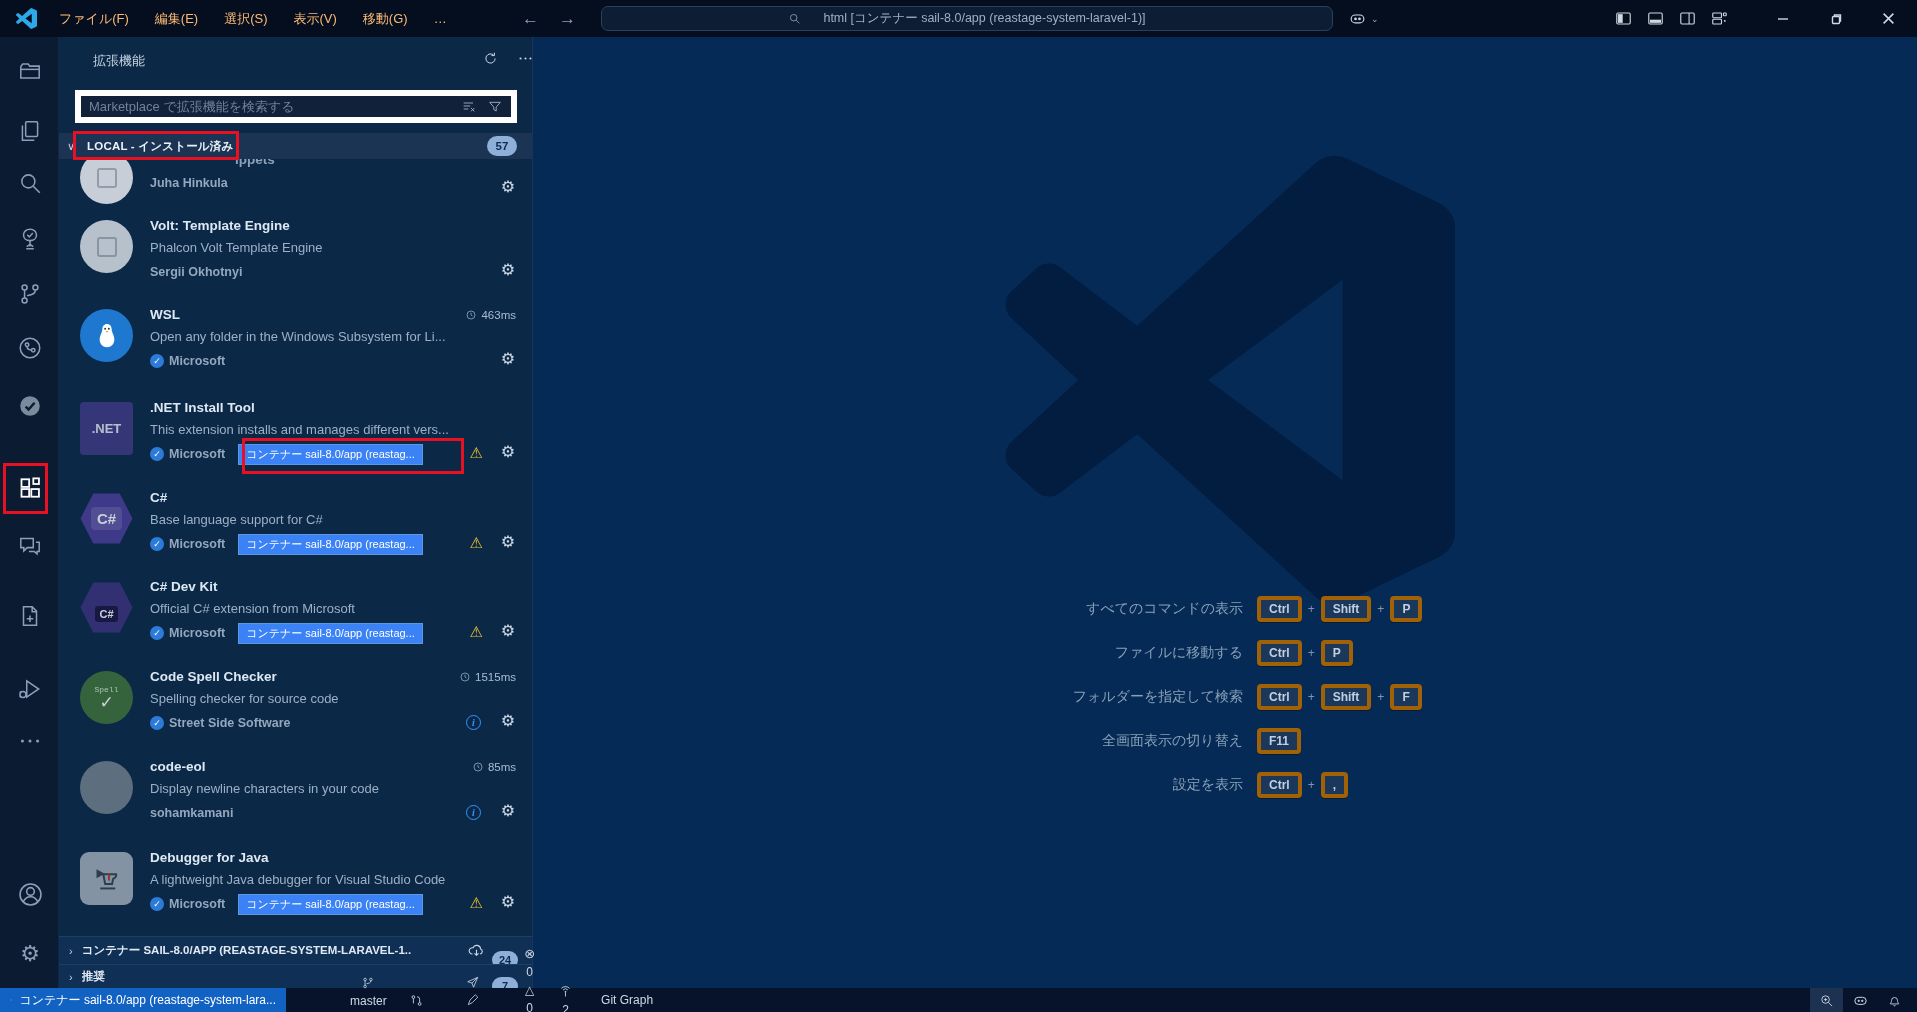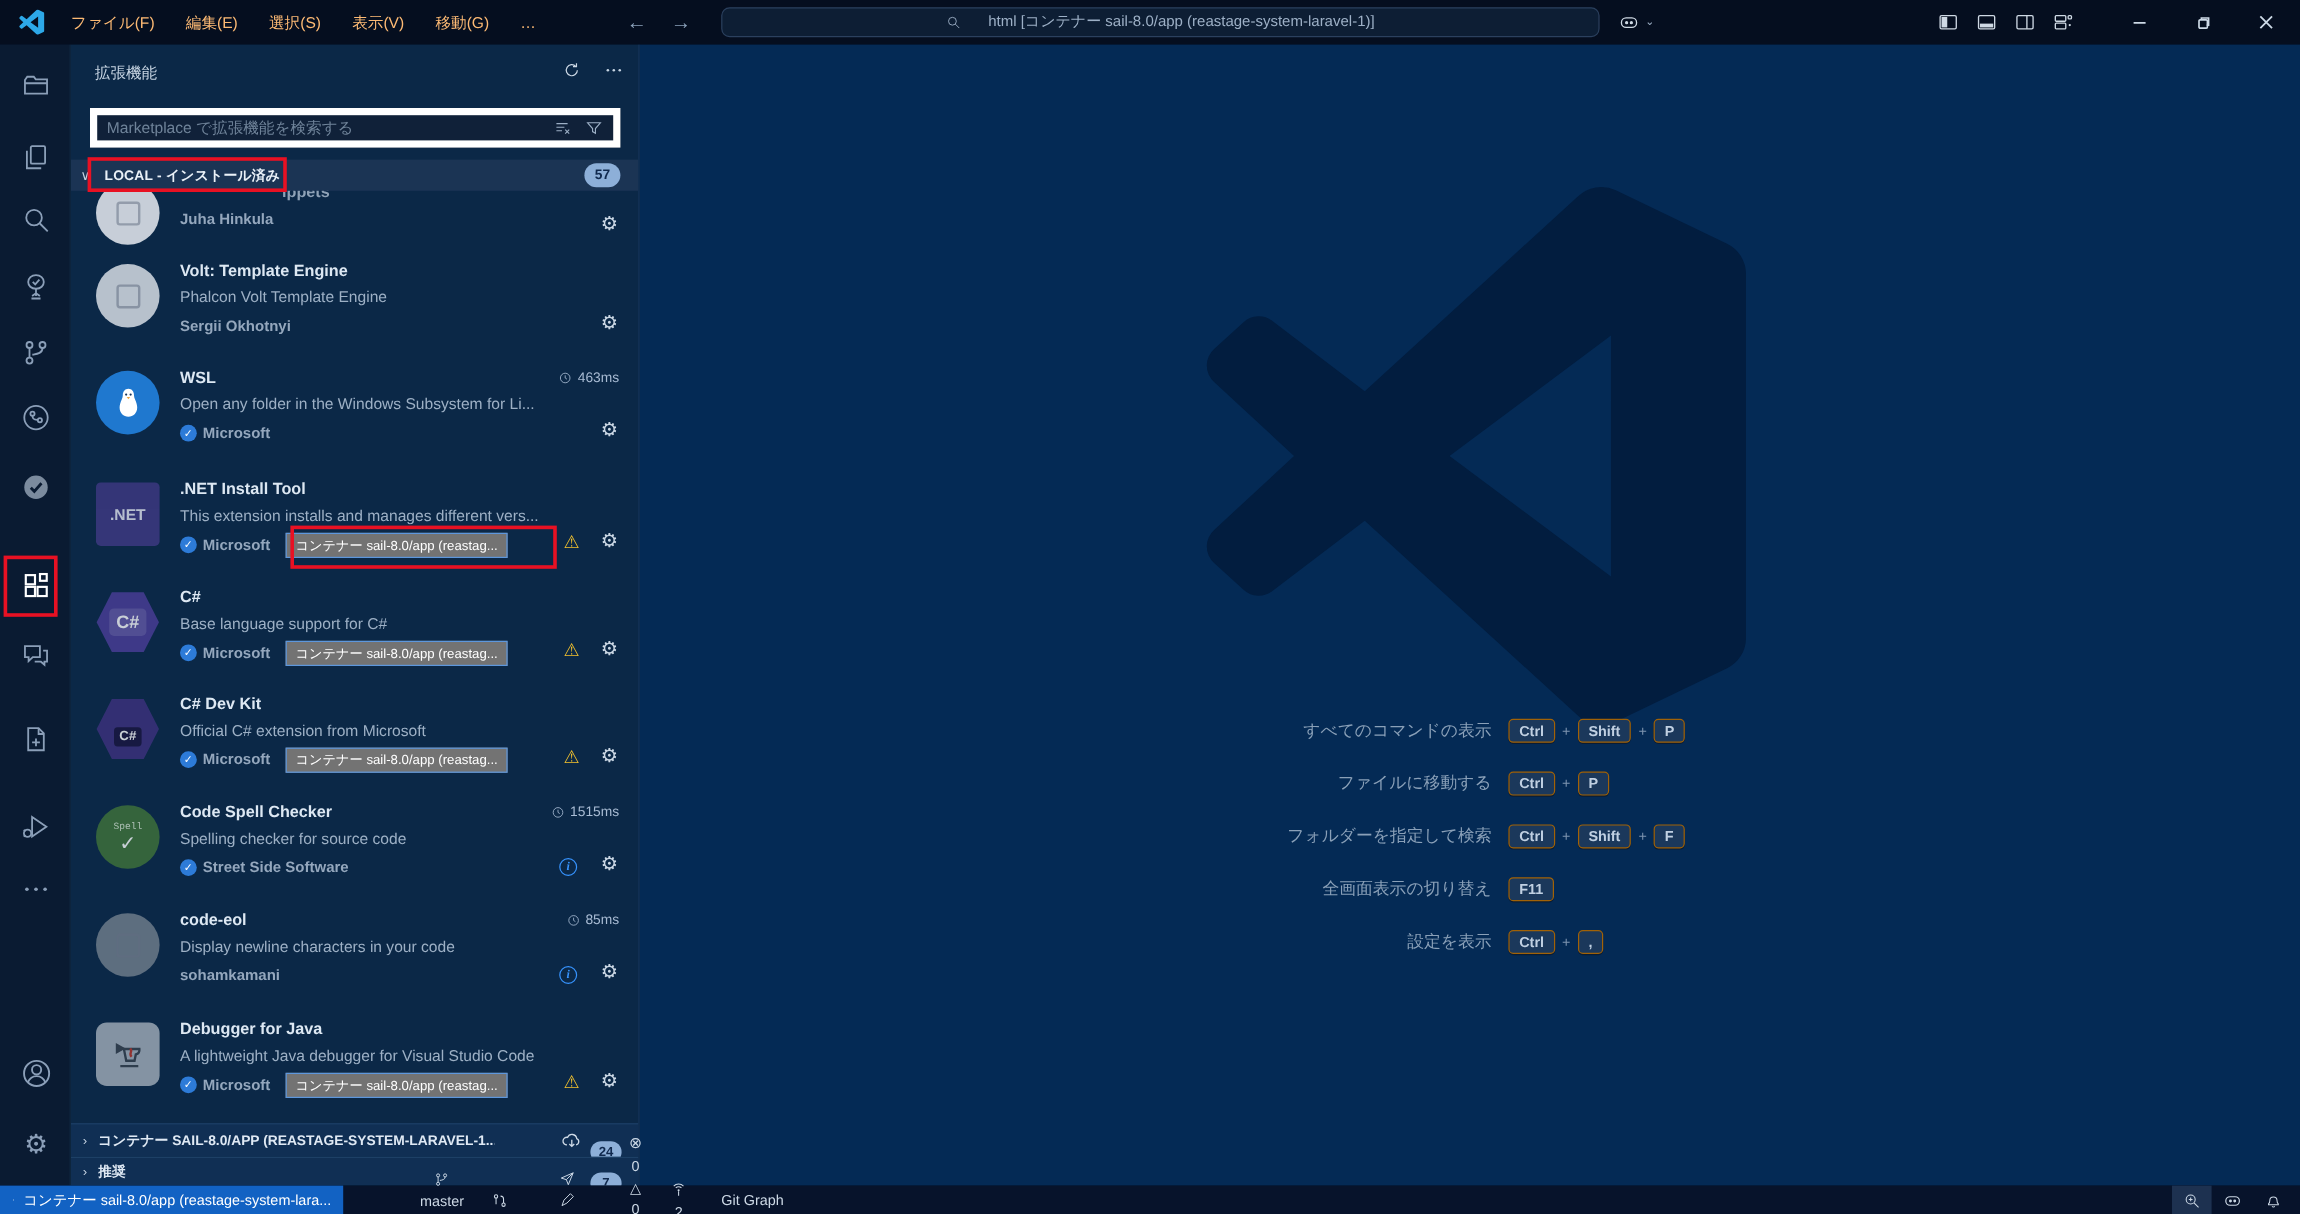--- a/index.html
+++ b/index.html
@@ -27,21 +27,21 @@
   .activitybar { position:absolute; left:0; top:37px; width:59px; height:951px; background:#0a1b32;
     border-right:1px solid #102841; z-index:30; }
   .ab-icon { position:absolute; left:15px; width:30px; height:30px; display:flex; align-items:center; justify-content:center; }
   .ab-icon svg { stroke:#8b9fb8; fill:none; stroke-width:1.4; }
   .ab-icon.active svg { stroke:#ffffff; stroke-width:1.6; }
   .ab-gear { font-size:22px; color:#8b9fb8; line-height:1; }
 
   
   .sidebar { position:absolute; left:59px; top:37px; width:474px; height:951px; background:#0b2847;
     border-right:1px solid #16365c; z-index:20; overflow:hidden; }
-  .sb-header { position:absolute; left:2px; top:0; width:100%; height:46px; }
+  .sb-header { position:absolute; left:16px; top:0; width:100%; height:46px; }
   .sb-title { position:absolute; left:18px; top:15px; font-size:13px; color:#c7d5e3; }
   .sb-head-icons { position:absolute; right:14px; top:13px; display:flex; gap:18px; color:#c7d5e3; }
   .sb-search { position:absolute; left:16px; top:53px; width:442px; height:33px; background:#102139;
     border:6px solid #ffffff; display:flex; align-items:center; padding:4px 8px; }
   .sb-search input { flex:1; background:transparent; border:none; outline:none; color:#c7d5e3; font-size:13px;
     font-family:inherit; }
   .sb-search input::placeholder { color:#6f8399; }
   .sb-search .s-icons { display:flex; gap:10px; }
 
   .local-row { position:absolute; left:0; top:96px; width:100%; height:26px; background:#1b3454; z-index:5;
@@ -58,21 +58,21 @@
     display:flex; flex-direction:column; align-items:center; justify-content:center; opacity:.78; }
   .av-sq { width:20px; height:20px; border:2px solid rgba(120,130,145,.55); border-radius:3px; }
   .ext-title { position:absolute; left:91px; top:6px; font-size:13.5px; font-weight:bold; color:#dde8f3; white-space:nowrap; }
   .ext-time { position:absolute; right:16px; top:8px; font-size:11.5px; color:#a9bcd4; display:flex; align-items:center; gap:4px; }
   .ext-desc { position:absolute; left:91px; top:28px; font-size:13px; color:#9db0c5; white-space:nowrap;
     max-width:370px; overflow:hidden; }
   .ext-meta { position:absolute; left:91px; top:49px; height:22px; display:flex; align-items:center; gap:5px; }
   .verified { width:14px; height:14px; border-radius:50%; background:#2d7bd8; color:#fff; font-size:9px;
     display:flex; align-items:center; justify-content:center; font-weight:bold; }
   .ext-author { font-size:12.5px; font-weight:bold; color:#94a7bd; white-space:nowrap; }
-  .ext-badge { margin-left:8px; height:21px; background:#737373; border:1px solid #5d97dd; color:#ffffff;
+  .ext-badge { margin-left:8px; height:21px; background:#3b82f6; border:1px solid #5d97dd; color:#ffffff;
     font-size:11px; display:flex; align-items:center; padding:0 7px; white-space:nowrap; }
   .row-warning { position:absolute; right:49px; top:51px; color:#f2c12e; font-size:15px; line-height:1; }
   .row-info { position:absolute; right:51px; top:52px; width:15px; height:15px; border:1.5px solid #3794ff;
     border-radius:50%; color:#3794ff; font-size:10px; font-weight:bold; display:flex; align-items:center;
     justify-content:center; font-family:"Liberation Serif",serif; font-style:italic; }
   .row-gear { position:absolute; right:17px; top:50px; color:#cdd9e6; font-size:16px; line-height:1; }
   .partial-title { position:absolute; left:176px; top:115px; font-size:13.5px; font-weight:bold; color:#8revision; color:#8ea1b6; z-index:1; }
   .partial-author { position:absolute; left:91px; top:139px; font-size:12.5px; font-weight:bold; color:#94a7bd; z-index:1; }
   .partial-gear { position:absolute; right:17px; top:140px; color:#cdd9e6; font-size:16px; z-index:1; }
   .partial-av { position:absolute; left:21px; top:114px; width:53px; height:53px; border-radius:50%;
@@ -87,21 +87,21 @@
   .bs-pill { position:absolute; right:14px; min-width:26px; height:18px; border-radius:9px; background:#8dafd8;
     color:#10294e; font-size:11px; font-weight:bold; display:flex; align-items:center; justify-content:center; padding:0 6px;margin-top:18px; }
 
   
   .editor { position:absolute; left:533px; top:37px; width:1384px; height:951px; background:#042a55; z-index:10; }
   .watermark { position:absolute; left:472px; top:118px; width:450px; height:450px; }
   .shortcuts { position:absolute; left:340px; top:550px; width:760px; }
   .sc-row { display:flex; align-items:center; height:44px; }
   .sc-label { width:370px; text-align:right; color:#8aa0b8; font-size:14px; margin-right:14px; }
   .sc-keys { display:flex; align-items:center; gap:6px; }
-  kbd { background:#1b385b; border:1px solid #a16207; border-radius:4px; color:#c0d0e2; font-size:12px;
+  kbd { background:#1b385b; border:4px solid #a16207; border-radius:4px; color:#c0d0e2; font-size:12px;
     font-weight:bold; padding:2px 8px; font-family:inherit; box-shadow:0 1px 0 #0a1c33; }
   .plus { color:#7e95b0; font-size:12px; }
 
   
   .statusbar { position:absolute; left:0; top:988px; width:1917px; height:24px; background:#07132b;
     display:flex; align-items:center; color:#cdd9e6; font-size:12px; z-index:40; }
   .sb-remote { height:24px; background:#1262c3; color:#fff; display:flex; align-items:center; gap:7px;
     padding:0 10px; max-width:286px; white-space:nowrap; }
   .st-item { display:flex; align-items:center; gap:4px; white-space:nowrap;flex-direction:column; }
   .st-right { position:absolute; right:6px; top:0; height:24px; display:flex; align-items:center; }

